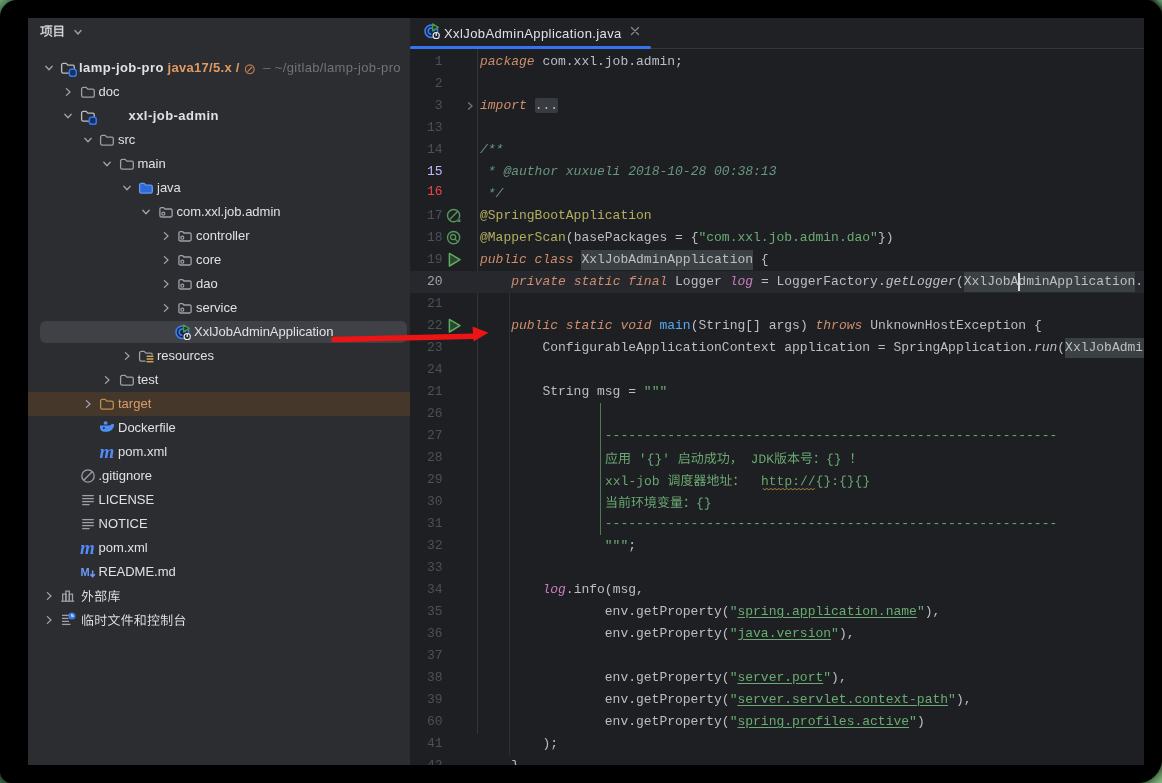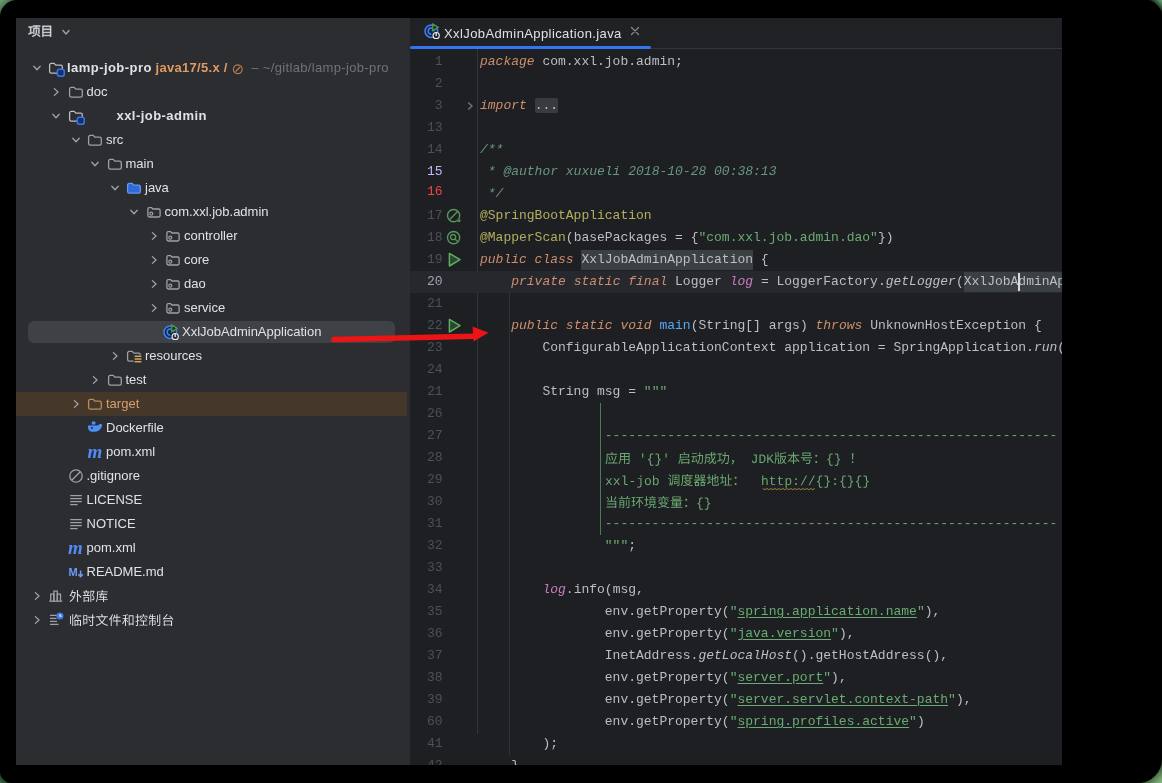--- a/index.html
+++ b/index.html
@@ -1,20 +1,20 @@
 <!DOCTYPE html>
 <html><head><meta charset="utf-8"><style>
 * { margin:0; padding:0; box-sizing:border-box; }
 html,body { width:1162px; height:783px; background:#000; overflow:hidden; }
 #root { position:absolute; left:0; top:0; width:1162px; height:783px; background:#000; font-family:"Liberation Sans",sans-serif; }
 .abs { position:absolute; }
 .corner { position:absolute; z-index:0; }
 #win { position:absolute; left:0; top:0; width:1162px; height:783px; background:#000; border-radius:17px 17px 24px 12px; z-index:1; }
-#tp { position:absolute; left:16px; top:18px; width:464px; height:747px; background:#2b2d30; z-index:2; overflow:hidden; }
-#ed { position:absolute; left:410px; top:18px; width:652px; height:747px; background:#1e1f22; z-index:2; overflow:hidden; }
+#tp { position:absolute; left:28px; top:18px; width:464px; height:747px; background:#2b2d30; z-index:2; overflow:hidden; }
+#ed { position:absolute; left:410px; top:18px; width:734px; height:747px; background:#1e1f22; z-index:2; overflow:hidden; }
 .trow { position:absolute; height:24px; line-height:24px; font-size:13px; color:#dfe1e5; white-space:pre; }
 .cl { position:absolute; left:70px; height:22px; line-height:22px; font-size:13px; font-family:"Liberation Mono",monospace; color:#bcbec4; white-space:pre; }
 .ln { position:absolute; left:0px; width:32.6px; height:22px; line-height:22px; font-size:13px; font-family:"Liberation Mono",monospace; color:#4b5059; text-align:right; }
 .k { color:#cf8e6d;font-style:italic; } .s { color:#6aab73; } .a { color:#b3ae60; } .c { color:#699680; font-style:italic; }
 .f { color:#c77dbb; font-style:italic; } .it { font-style:italic; }
 .u { text-decoration:underline; text-underline-offset:2px; }
 svg { display:block; }
 </style></head><body>
 <div id="root">
 <div class="corner" style="left:0;top:0;width:26px;height:26px;background:linear-gradient(135deg,#71a176 0%,#4e7a52 18%,#12200f 45%,#000 65%);"></div>
@@ -306,21 +306,20 @@
 <div class="cl" style="left:70.0px;top:253px">    <span class="k">private static final</span> Logger <span class="f">log</span> = LoggerFactory.<span class="it">getLogger</span>(XxlJobAdminApplication.c</div>
 <div class="cl" style="left:70.0px;top:297px">    <span class="k">public static void</span> <span style="color:#56a8f5;">main</span>(String[] args) <span class="k">throws</span> UnknownHostException {</div>
 <div class="cl" style="left:70.0px;top:319px">        ConfigurableApplicationContext application = SpringApplication.<span class="it">run</span>(XxlJobAdmi</div>
 <div class="cl" style="left:70.0px;top:363px">        String msg = <span class="s">"""</span></div>
 <div class="cl" style="left:194.79999999999995px;top:407px"><span class="s">----------------------------------------------------------</span></div>
 <div class="cl" style="left:194.79999999999995px;top:495px"><span class="s">----------------------------------------------------------</span></div>
 <div class="cl" style="left:194.79999999999995px;top:517px"><span class="s">"""</span>;</div>
 <div class="cl" style="left:70.0px;top:561px">        <span class="f">log</span>.info(msg,</div>
 <div class="cl" style="left:194.79999999999995px;top:583px">env.getProperty(<span class="s">"<span class="u">spring.application.name</span>"</span>),</div>
 <div class="cl" style="left:194.79999999999995px;top:605px">env.getProperty(<span class="s">"<span class="u">java.version</span>"</span>),</div>
-<div class="cl" style="left:194.79999999999995px;top:627px">InetAddress.<span class="it">getLocalHost</span>().getHostAddress(),</div>
 <div class="cl" style="left:194.79999999999995px;top:649px">env.getProperty(<span class="s">"<span class="u">server.port</span>"</span>),</div>
 <div class="cl" style="left:194.79999999999995px;top:671px">env.getProperty(<span class="s">"<span class="u">server.servlet.context-path</span>"</span>),</div>
 <div class="cl" style="left:194.79999999999995px;top:693px">env.getProperty(<span class="s">"<span class="u">spring.profiles.active</span>"</span>)</div>
 <div class="cl" style="left:70.0px;top:715px">        );</div>
 <div class="cl" style="left:70.0px;top:737px">    }</div>
 <svg class="abs" style="left:194.79999999999995px;top:430px" width="260" height="20" viewBox="0 0 260 20">
         <path transform="translate(0,15)" d="M3.432 -6.37C3.965 -4.966 4.5889999999999995 -3.1069999999999998 4.835999999999999 -1.898L5.7589999999999995 -2.275C5.473 -3.484 4.849 -5.2909999999999995 4.277 -6.721ZM6.253 -7.098C6.669 -5.681 7.1499999999999995 -3.835 7.332 -2.626L8.267999999999999 -2.912C8.073 -4.1209999999999996 7.592 -5.928 7.137 -7.345ZM6.084 -10.764C6.3309999999999995 -10.309 6.590999999999999 -9.711 6.773 -9.243H1.573V-5.694C1.573 -3.848 1.482 -1.261 0.46799999999999997 0.585C0.702 0.6759999999999999 1.144 0.962 1.3259999999999998 1.131C2.392 -0.8059999999999999 2.561 -3.718 2.561 -5.694V-8.32H12.245999999999999V-9.243H7.877999999999999C7.709 -9.711 7.345 -10.452 7.0329999999999995 -11.024ZM2.717 -0.507V0.429H12.415V-0.507H8.892C10.088 -2.522 11.049999999999999 -4.888 11.674 -7.045999999999999L10.647 -7.423C10.152999999999999 -5.1739999999999995 9.152 -2.522 7.891 -0.507Z M14.989 -10.01V-5.2909999999999995C14.989 -3.4579999999999997 14.859 -1.157 13.416 0.46799999999999997C13.637 0.585 14.027 0.9099999999999999 14.17 1.105C15.171 0.0 15.613 -1.4949999999999999 15.808 -2.951H19.070999999999998V0.9229999999999999H20.058999999999997V-2.951H23.569V-0.286C23.569 -0.052 23.478 0.026 23.218 0.039C22.971 0.052 22.087 0.065 21.177 0.026C21.307000000000002 0.286 21.463 0.715 21.515 0.962C22.737000000000002 0.975 23.491 0.962 23.933 0.8059999999999999C24.375 0.65 24.531 0.351 24.531 -0.286V-10.01ZM15.951 -9.074H19.070999999999998V-6.981H15.951ZM23.569 -9.074V-6.981H20.058999999999997V-9.074ZM15.951 -6.058H19.070999999999998V-3.8739999999999997H15.899000000000001C15.937999999999999 -4.367999999999999 15.951 -4.849 15.951 -5.2909999999999995ZM23.569 -6.058V-3.8739999999999997H20.058999999999997V-6.058Z M38.141796875 -5.36376953125H37.24677734375L36.9865234375 -9.419921875H38.4083984375Z M46.652734374999994 2.69775390625Q45.827539062499994 2.69775390625 45.307031249999994 2.161376953125Q44.786523437499994 1.625 44.786523437499994 0.7744140625V-1.45361328125Q44.786523437499994 -2.1328125 44.323144531249994 -2.513671875Q43.859765624999994 -2.89453125 43.040917968749994 -2.92626953125V-3.7958984375Q43.866113281249994 -3.82763671875 44.326318359374994 -4.21484375Q44.786523437499994 -4.60205078125 44.786523437499994 -5.26220703125V-7.49658203125Q44.786523437499994 -8.3662109375 45.300683593749994 -8.89306640625Q45.814843749999994 -9.419921875 46.652734374999994 -9.419921875H48.334863281249994V-8.53759765625H46.982812499999994Q46.405175781249994 -8.53759765625 46.151269531249994 -8.25830078125Q45.897363281249994 -7.97900390625 45.897363281249994 -7.2998046875V-5.103515625Q45.897363281249994 -4.4814453125 45.491113281249994 -4.008544921875Q45.084863281249994 -3.53564453125 44.431054687499994 -3.376953125V-3.3642578125Q45.078515624999994 -3.2119140625 45.487939453124994 -2.745361328125Q45.897363281249994 -2.27880859375 45.897363281249994 -1.625V0.57763671875Q45.897363281249994 1.25048828125 46.151269531249994 1.532958984375Q46.405175781249994 1.8154296875 46.982812499999994 1.8154296875H48.334863281249994V2.69775390625Z M50.46005859374999 2.69775390625V1.8154296875H51.81210937499999Q52.38974609374999 1.8154296875 52.64682617187499 1.532958984375Q52.90390624999999 1.25048828125 52.90390624999999 0.57763671875V-1.625Q52.90390624999999 -2.2724609375 53.31015624999999 -2.7421875Q53.71640624999999 -3.2119140625 54.36386718749999 -3.3642578125V-3.376953125Q53.71640624999999 -3.53564453125 53.31015624999999 -4.01171875Q52.90390624999999 -4.48779296875 52.90390624999999 -5.103515625V-7.2998046875Q52.90390624999999 -7.96630859375 52.64999999999999 -8.251953125Q52.39609374999999 -8.53759765625 51.81210937499999 -8.53759765625H50.46005859374999V-9.419921875H52.14218749999999Q52.98642578124999 -9.419921875 53.49741210937499 -8.89306640625Q54.00839843749999 -8.3662109375 54.00839843749999 -7.49658203125V-5.26220703125Q54.00839843749999 -4.595703125 54.47177734374999 -4.211669921875Q54.93515624999999 -3.82763671875 55.75400390624999 -3.7958984375V-2.92626953125Q54.92880859374999 -2.89453125 54.46860351562499 -2.510498046875Q54.00839843749999 -2.12646484375 54.00839843749999 -1.45361328125V0.7744140625Q54.00839843749999 1.63134765625 53.48789062499999 2.16455078125Q52.96738281249999 2.69775390625 52.14218749999999 2.69775390625Z M61.54179687499999 -5.36376953125H60.64677734374999L60.38652343749999 -9.419921875H61.80839843749999Z M76.38799999999998 -4.043V0.975H77.33699999999999V0.143H83.32999999999998V0.949H84.33099999999999V-4.043ZM77.33699999999999 -0.741V-3.133H83.32999999999998V-0.741ZM78.46799999999999 -10.673C78.74099999999999 -10.179 79.06599999999999 -9.529 79.23499999999999 -9.061H74.80199999999998V-5.928C74.80199999999998 -4.03 74.65899999999998 -1.4429999999999998 73.26799999999999 0.40299999999999997C73.48899999999998 0.52 73.90499999999999 0.871 74.06099999999998 1.066C75.43899999999998 -0.754 75.75099999999998 -3.432 75.78999999999998 -5.434H84.09699999999998V-9.061H79.83299999999998L80.27499999999998 -9.203999999999999C80.10599999999998 -9.671999999999999 79.74199999999998 -10.4 79.39099999999998 -10.933ZM75.78999999999998 -8.151H83.10899999999998V-6.343999999999999H75.78999999999998Z M86.95699999999998 -9.854V-8.982999999999999H91.98799999999999V-9.854ZM94.28899999999999 -10.699C94.28899999999999 -9.776 94.28899999999999 -8.84 94.24999999999999 -7.917H92.39099999999998V-6.981H94.21099999999998C94.05499999999998 -4.0169999999999995 93.53499999999998 -1.3 91.75399999999998 0.325C92.01399999999998 0.46799999999999997 92.35199999999998 0.7929999999999999 92.52099999999999 1.027C94.43199999999999 -0.7929999999999999 94.99099999999999 -3.7569999999999997 95.17299999999999 -6.981H97.10999999999999C96.96699999999998 -2.366 96.79799999999999 -0.637 96.44699999999999 -0.247C96.31699999999998 -0.091 96.17399999999998 -0.052 95.93999999999998 -0.052C95.66699999999999 -0.052 94.97799999999998 -0.052 94.24999999999999 -0.13C94.41899999999998 0.156 94.52299999999998 0.5589999999999999 94.54899999999998 0.832C95.23799999999999 0.884 95.95299999999997 0.884 96.35599999999998 0.845C96.77199999999998 0.8059999999999999 97.03199999999998 0.689 97.29199999999999 0.351C97.74699999999999 -0.221 97.90299999999998 -2.0669999999999997 98.08499999999998 -7.423C98.08499999999998 -7.566 98.08499999999998 -7.917 98.08499999999998 -7.917H95.21199999999999C95.23799999999999 -8.84 95.25099999999998 -9.776 95.25099999999998 -10.699ZM86.95699999999998 -0.572 86.96999999999998 -0.585V-0.5589999999999999C87.26899999999998 -0.741 87.73699999999998 -0.884 91.35099999999998 -1.7029999999999998L91.59799999999998 -0.832L92.45599999999999 -1.1179999999999999C92.20899999999999 -2.028 91.62399999999998 -3.5749999999999997 91.12999999999998 -4.745L90.32399999999998 -4.524C90.58399999999999 -3.913 90.84399999999998 -3.198 91.07799999999999 -2.522L87.98399999999998 -1.8719999999999999C88.49099999999999 -3.042 88.98499999999999 -4.498 89.30999999999999 -5.8629999999999995H92.22199999999998V-6.76H86.50199999999998V-5.8629999999999995H88.30899999999998C87.97099999999999 -4.342 87.42499999999998 -2.808 87.24299999999998 -2.379C87.02199999999998 -1.885 86.85299999999998 -1.534 86.64499999999998 -1.4689999999999999C86.76199999999999 -1.2349999999999999 86.90499999999999 -0.767 86.95699999999998 -0.572Z M105.87199999999999 -10.907C105.87199999999999 -10.166 105.89799999999998 -9.424999999999999 105.93699999999998 -8.709999999999999H100.46399999999998V-5.0569999999999995C100.46399999999998 -3.367 100.34699999999998 -1.1179999999999999 99.26799999999999 0.481C99.50199999999998 0.598 99.91799999999998 0.9359999999999999 100.08699999999999 1.131C101.28299999999999 -0.585 101.47799999999998 -3.211 101.47799999999998 -5.044V-5.135H103.85699999999999C103.80499999999998 -2.899 103.73999999999998 -2.0669999999999997 103.57099999999998 -1.8719999999999999C103.46699999999998 -1.755 103.34999999999998 -1.7289999999999999 103.15499999999999 -1.7289999999999999C102.93399999999998 -1.7289999999999999 102.37499999999999 -1.7289999999999999 101.77699999999999 -1.7939999999999998C101.93299999999998 -1.547 102.03699999999998 -1.157 102.04999999999998 -0.884C102.68699999999998 -0.845 103.28499999999998 -0.845 103.62299999999998 -0.871C103.97399999999999 -0.9099999999999999 104.19499999999998 -1.001 104.40299999999998 -1.248C104.67599999999999 -1.599 104.74099999999999 -2.7039999999999997 104.80599999999998 -5.629C104.80599999999998 -5.7589999999999995 104.81899999999999 -6.045 104.81899999999999 -6.045H101.47799999999998V-7.760999999999999H106.00199999999998C106.15799999999999 -5.654999999999999 106.46999999999998 -3.731 106.96399999999998 -2.2359999999999998C106.10599999999998 -1.248 105.10499999999999 -0.442 103.94799999999998 0.16899999999999998C104.15599999999998 0.364 104.50699999999998 0.767 104.66299999999998 0.975C105.66399999999999 0.377 106.56099999999998 -0.33799999999999997 107.35399999999998 -1.196C107.95199999999998 0.143 108.73199999999999 0.949 109.73299999999998 0.949C110.73399999999998 0.949 111.09799999999998 0.299 111.26699999999998 -1.924C111.00699999999998 -2.015 110.64299999999999 -2.2359999999999998 110.42199999999998 -2.457C110.34399999999998 -0.728 110.18799999999999 -0.052 109.81099999999998 -0.052C109.14799999999998 -0.052 108.56299999999999 -0.7929999999999999 108.08199999999998 -2.0669999999999997C109.04399999999998 -3.315 109.81099999999998 -4.797 110.36999999999998 -6.5L109.39499999999998 -6.747C108.97899999999998 -5.434 108.41999999999999 -4.2509999999999994 107.71799999999999 -3.211C107.37999999999998 -4.4719999999999995 107.13299999999998 -6.019 106.98999999999998 -7.760999999999999H111.16299999999998V-8.709999999999999H106.93799999999999C106.89899999999999 -9.424999999999999 106.88599999999998 -10.152999999999999 106.88599999999998 -10.907ZM107.52299999999998 -10.27C108.35499999999999 -9.841 109.35599999999998 -9.177999999999999 109.84999999999998 -8.709999999999999L110.46099999999998 -9.386C109.95399999999998 -9.828 108.92699999999998 -10.465 108.10799999999998 -10.868Z M112.29399999999998 -2.366 112.52799999999998 -1.365C113.91899999999998 -1.742 115.79099999999998 -2.275 117.55899999999998 -2.782L117.44199999999998 -3.7049999999999996L115.34899999999999 -3.146V-8.45H117.24699999999999V-9.386H112.46299999999998V-8.45H114.38699999999999V-2.8859999999999997C113.59399999999998 -2.678 112.86599999999999 -2.496 112.29399999999998 -2.366ZM119.56099999999998 -10.712C119.56099999999998 -9.763 119.54799999999999 -8.84 119.52199999999998 -7.943H117.33799999999998V-7.007H119.48299999999998C119.28799999999998 -3.835 118.57299999999998 -1.2089999999999999 115.79099999999998 0.286C116.03799999999998 0.46799999999999997 116.36299999999999 0.8059999999999999 116.49299999999998 1.053C119.46999999999998 -0.611 120.23699999999998 -3.549 120.44499999999998 -7.007H123.04499999999999C122.86299999999999 -2.379 122.64199999999998 -0.611 122.26499999999999 -0.208C122.12199999999999 -0.039 121.99199999999999 0.0 121.71899999999998 0.0C121.43299999999998 0.0 120.70499999999998 -0.013 119.89899999999999 -0.078C120.08099999999999 0.182 120.18499999999999 0.598 120.21099999999998 0.884C120.95199999999998 0.9229999999999999 121.70599999999999 0.9359999999999999 122.12199999999999 0.8969999999999999C122.56399999999998 0.858 122.84999999999998 0.754 123.13599999999998 0.38999999999999996C123.62999999999998 -0.208 123.81199999999998 -2.08 124.01999999999998 -7.462C124.01999999999998 -7.592 124.01999999999998 -7.943 124.01999999999998 -7.943H120.49699999999999C120.52299999999998 -8.84 120.53599999999999 -9.763 120.53599999999999 -10.712Z M126.84099999999998 1.391C128.206 0.9099999999999999 129.08999999999997 -0.156 129.08999999999997 -1.5599999999999998C129.08999999999997 -2.4699999999999998 128.7 -3.0549999999999997 127.98499999999999 -3.0549999999999997C127.45199999999998 -3.0549999999999997 126.99699999999999 -2.73 126.99699999999999 -2.1189999999999998C126.99699999999999 -1.508 127.43899999999998 -1.196 127.97199999999998 -1.196L128.19299999999998 -1.222C128.128 -0.325 127.55599999999998 0.286 126.55499999999998 0.702Z M151.8587890625 -2.666015625Q151.8587890625 -1.33935546875 151.19228515625 -0.606201171875Q150.52578125 0.126953125 149.3197265625 0.126953125Q148.23427734375 0.126953125 147.58681640625 -0.43798828125Q146.93935546875 -1.0029296875 146.7171875 -2.2216796875L147.90419921875 -2.41845703125Q148.01845703125 -1.66943359375 148.389794921875 -1.26318359375Q148.7611328125 -0.85693359375 149.32607421875 -0.85693359375Q150.652734375 -0.85693359375 150.652734375 -2.640625V-7.57275390625H148.67861328125V-8.56298828125H151.8587890625Z M160.54111328125 -4.3671875Q160.54111328125 -2.26611328125 159.566748046875 -1.133056640625Q158.5923828125 0.0 156.776953125 0.0H154.4283203125V-8.56298828125H156.40244140625Q158.4908203125 -8.56298828125 159.515966796875 -7.518798828125Q160.54111328125 -6.474609375 160.54111328125 -4.3671875ZM159.32236328125 -4.3671875Q159.32236328125 -6.04296875 158.62412109375 -6.807861328125Q157.92587890625 -7.57275390625 156.4087890625 -7.57275390625H155.64072265625V-0.990234375H156.66904296875Q158.01474609375 -0.990234375 158.6685546875 -1.83447265625Q159.32236328125 -2.6787109375 159.32236328125 -4.3671875Z M167.56669921875002 0.0 164.47539062500002 -4.0498046875 163.44072265625002 -2.97705078125V0.0H162.22832031250002V-8.56298828125H163.44072265625002V-4.291015625L167.07158203125002 -8.56298828125H168.49980468750002L165.30058593750002 -4.93212890625L168.98857421875002 0.0Z M170.36500000000004 -10.66V-5.486C170.36500000000004 -3.5229999999999997 170.24800000000002 -1.183 169.39000000000001 0.481C169.61100000000002 0.611 169.93600000000004 0.8969999999999999 170.09200000000004 1.079C170.85900000000004 -0.26 171.13200000000003 -1.9629999999999999 171.22300000000004 -3.679H173.01700000000002V1.027H173.91400000000002V-4.563H171.24900000000002L171.26200000000003 -5.499V-6.4479999999999995H174.70700000000002V-7.319H173.56300000000002V-10.946H172.66600000000003V-7.319H171.26200000000003V-10.66ZM180.07600000000002 -6.226999999999999C179.79000000000002 -4.745 179.29600000000002 -3.484 178.65900000000002 -2.444C178.02200000000002 -3.536 177.56700000000004 -4.8229999999999995 177.26800000000003 -6.226999999999999ZM175.27900000000002 -10.036V-5.551C175.27900000000002 -3.614 175.16200000000003 -1.17 174.16100000000003 0.5589999999999999C174.39500000000004 0.6759999999999999 174.77200000000002 0.9359999999999999 174.94100000000003 1.105C176.05900000000003 -0.754 176.21500000000003 -3.367 176.21500000000003 -5.551V-6.226999999999999H176.48800000000003C176.82600000000002 -4.484999999999999 177.34600000000003 -2.9379999999999997 178.10000000000002 -1.664C177.39800000000002 -0.7929999999999999 176.57900000000004 -0.143 175.68200000000002 0.27299999999999996C175.89000000000001 0.45499999999999996 176.13700000000003 0.832 176.26700000000002 1.066C177.15100000000004 0.611 177.95700000000002 -0.026 178.64600000000002 -0.845C179.25700000000003 -0.039 179.985 0.598 180.85600000000002 1.066C180.99900000000002 0.819 181.29800000000003 0.46799999999999997 181.51900000000003 0.286C180.60900000000004 -0.143 179.84200000000004 -0.7799999999999999 179.21800000000002 -1.599C180.14100000000002 -2.964 180.80400000000003 -4.745 181.11600000000004 -7.007L180.53100000000003 -7.162999999999999L180.37500000000003 -7.124H176.21500000000003V-9.256C177.99600000000004 -9.399 179.93300000000002 -9.645999999999999 181.32400000000004 -9.984L180.71300000000002 -10.815999999999999C179.40000000000003 -10.478 177.19000000000003 -10.192 175.27900000000002 -10.036Z M187.98000000000002 -10.907V-8.177H182.84500000000003V-7.189H186.77100000000002C185.82200000000003 -4.979 184.21000000000004 -2.8729999999999998 182.48100000000002 -1.8199999999999998C182.71500000000003 -1.625 183.04000000000002 -1.274 183.19600000000003 -1.027C185.08100000000002 -2.314 186.75800000000004 -4.641 187.77200000000002 -7.189H187.98000000000002V-2.379H184.93800000000002V-1.391H187.98000000000002V1.04H189.00700000000003V-1.391H192.03600000000003V-2.379H189.00700000000003V-7.189H189.18900000000002C190.17700000000002 -4.641 191.85400000000004 -2.3009999999999997 193.77800000000002 -1.053C193.96000000000004 -1.3259999999999998 194.29800000000003 -1.7029999999999998 194.54500000000002 -1.898C192.73800000000003 -2.9379999999999997 191.10000000000002 -4.992 190.16400000000002 -7.189H194.18100000000004V-8.177H189.00700000000003V-10.907Z M198.38000000000002 -9.516H204.56800000000004V-7.747999999999999H198.38000000000002ZM197.40500000000003 -10.386999999999999V-6.89H205.59500000000003V-10.386999999999999ZM195.81900000000002 -5.72V-4.8229999999999995H198.497C198.23700000000002 -4.0169999999999995 197.91200000000003 -3.1199999999999997 197.63900000000004 -2.483H204.45100000000002C204.20400000000004 -0.975 203.94400000000002 -0.247 203.61900000000003 0.013C203.46300000000002 0.11699999999999999 203.30700000000002 0.13 202.99500000000003 0.13C202.63100000000003 0.13 201.68200000000002 0.11699999999999999 200.77200000000002 0.026C200.95400000000004 0.299 201.08400000000003 0.6759999999999999 201.11 0.962C202.00700000000003 1.014 202.86500000000004 1.027 203.30700000000002 1.001C203.81400000000002 0.988 204.12600000000003 0.9099999999999999 204.43800000000002 0.65C204.91900000000004 0.23399999999999999 205.24400000000003 -0.741 205.55600000000004 -2.925C205.58200000000002 -3.068 205.60800000000003 -3.367 205.60800000000003 -3.367H199.09500000000003L199.57600000000002 -4.8229999999999995H207.12900000000002V-5.72Z M211.25000000000003 -6.318C211.77000000000004 -6.318 212.23800000000003 -6.694999999999999 212.23800000000003 -7.279999999999999C212.23800000000003 -7.877999999999999 211.77000000000004 -8.267999999999999 211.25000000000003 -8.267999999999999C210.73000000000002 -8.267999999999999 210.26200000000003 -7.877999999999999 210.26200000000003 -7.279999999999999C210.26200000000003 -6.694999999999999 210.73000000000002 -6.318 211.25000000000003 -6.318ZM211.25000000000003 0.052C211.77000000000004 0.052 212.23800000000003 -0.33799999999999997 212.23800000000003 -0.9229999999999999C212.23800000000003 -1.521 211.77000000000004 -1.898 211.25000000000003 -1.898C210.73000000000002 -1.898 210.26200000000003 -1.521 210.26200000000003 -0.9229999999999999C210.26200000000003 -0.33799999999999997 210.73000000000002 0.052 211.25000000000003 0.052Z M226.05273437500003 2.69775390625Q225.22753906250003 2.69775390625 224.70703125000003 2.161376953125Q224.18652343750003 1.625 224.18652343750003 0.7744140625V-1.45361328125Q224.18652343750003 -2.1328125 223.72314453125003 -2.513671875Q223.25976562500003 -2.89453125 222.44091796875003 -2.92626953125V-3.7958984375Q223.26611328125003 -3.82763671875 223.72631835937503 -4.21484375Q224.18652343750003 -4.60205078125 224.18652343750003 -5.26220703125V-7.49658203125Q224.18652343750003 -8.3662109375 224.70068359375003 -8.89306640625Q225.21484375000003 -9.419921875 226.05273437500003 -9.419921875H227.73486328125003V-8.53759765625H226.38281250000003Q225.80517578125003 -8.53759765625 225.55126953125003 -8.25830078125Q225.29736328125003 -7.97900390625 225.29736328125003 -7.2998046875V-5.103515625Q225.29736328125003 -4.4814453125 224.89111328125003 -4.008544921875Q224.48486328125003 -3.53564453125 223.83105468750003 -3.376953125V-3.3642578125Q224.47851562500003 -3.2119140625 224.88793945312503 -2.745361328125Q225.29736328125003 -2.27880859375 225.29736328125003 -1.625V0.57763671875Q225.29736328125003 1.25048828125 225.55126953125003 1.532958984375Q225.80517578125003 1.8154296875 226.38281250000003 1.8154296875H227.73486328125003V2.69775390625Z M229.86005859375004 2.69775390625V1.8154296875H231.21210937500004Q231.78974609375004 1.8154296875 232.04682617187504 1.532958984375Q232.30390625000004 1.25048828125 232.30390625000004 0.57763671875V-1.625Q232.30390625000004 -2.2724609375 232.71015625000004 -2.7421875Q233.11640625000004 -3.2119140625 233.76386718750004 -3.3642578125V-3.376953125Q233.11640625000004 -3.53564453125 232.71015625000004 -4.01171875Q232.30390625000004 -4.48779296875 232.30390625000004 -5.103515625V-7.2998046875Q232.30390625000004 -7.96630859375 232.05000000000004 -8.251953125Q231.79609375000004 -8.53759765625 231.21210937500004 -8.53759765625H229.86005859375004V-9.419921875H231.54218750000004Q232.38642578125004 -9.419921875 232.89741210937504 -8.89306640625Q233.40839843750004 -8.3662109375 233.40839843750004 -7.49658203125V-5.26220703125Q233.40839843750004 -4.595703125 233.87177734375004 -4.211669921875Q234.33515625000004 -3.82763671875 235.15400390625004 -3.7958984375V-2.92626953125Q234.32880859375004 -2.89453125 233.86860351562504 -2.510498046875Q233.40839843750004 -2.12646484375 233.40839843750004 -1.45361328125V0.7744140625Q233.40839843750004 1.63134765625 232.88789062500004 2.16455078125Q232.36738281250004 2.69775390625 231.54218750000004 2.69775390625Z M247.22100000000006 -3.146H248.07900000000006L248.33900000000006 -8.19L248.36500000000007 -9.724H246.93500000000006L246.96100000000007 -8.19ZM247.65000000000006 0.065C248.10500000000008 0.065 248.48200000000006 -0.27299999999999996 248.48200000000006 -0.7929999999999999C248.48200000000006 -1.313 248.10500000000008 -1.664 247.65000000000006 -1.664C247.19500000000005 -1.664 246.81800000000007 -1.313 246.81800000000007 -0.7929999999999999C246.81800000000007 -0.27299999999999996 247.18200000000007 0.065 247.65000000000006 0.065Z" fill="#6aab73"></path>
       </svg>
 <svg class="abs" style="left:194.79999999999995px;top:452px" width="268" height="20" viewBox="0 0 268 20">
         <path transform="translate(0,15)" d="M5.916015625 0.0 3.87841796875 -2.818359375 1.828125 0.0H0.5966796875L3.23095703125 -3.529296875L0.7109375 -6.8681640625H1.97412109375L3.87841796875 -4.19580078125L5.77001953125 -6.8681640625H7.0458984375L4.52587890625 -3.5419921875L7.19189453125 0.0Z M13.716015625 0.0 11.67841796875 -2.818359375 9.628125 0.0H8.3966796875L11.03095703125 -3.529296875L8.5109375 -6.8681640625H9.77412109375L11.67841796875 -4.19580078125L13.57001953125 -6.8681640625H14.8458984375L12.32587890625 -3.5419921875L14.99189453125 0.0Z M20.90029296875 -0.93310546875 22.683984375 -0.9013671875V0.0L20.3353515625 -0.025390625Q19.61806640625 -0.15234375 19.28798828125 -0.5966796875Q19.14833984375 -0.787109375 19.129296875 -1.6376953125V-8.5185546875H17.29482421875V-9.419921875H20.271875V-1.50439453125Q20.27822265625 -1.21875 20.43056640625 -1.0791015625Q20.5638671875 -0.95849609375 20.90029296875 -0.93310546875ZM20.92568359375 -0.9013671875ZM20.271875 -1.50439453125ZM20.3734375 0.0ZM19.129296875 -0.9013671875V-1.6376953125Z M25.5201171875 -2.9453125V-3.9609375H29.0748046875V-2.9453125Z M36.506640625 0.177734375Q36.506640625 1.36474609375 35.795703125 2.03125Q35.084765625 2.69775390625 33.77080078125 2.69775390625Q33.2693359375 2.69775390625 32.748828125 2.615234375Q32.2283203125 2.53271484375 31.94267578125 2.4248046875V1.5361328125Q32.89482421875 1.751953125 33.6755859375 1.751953125Q34.4880859375 1.751953125 34.92607421875 1.3330078125Q35.3640625 0.9140625 35.3640625 0.15869140625V-5.966796875H32.78056640625V-6.8681640625H36.506640625ZM35.237109375 -8.201171875V-9.419921875H36.506640625V-8.201171875Z M45.96337890625 -3.4404296875Q45.96337890625 -1.70751953125 45.166748046875 -0.790283203125Q44.3701171875 0.126953125 42.86572265625 0.126953125Q41.39306640625 0.126953125 40.609130859375 -0.7998046875Q39.8251953125 -1.7265625 39.8251953125 -3.4404296875Q39.8251953125 -5.21142578125 40.628173828125 -6.103271484375Q41.43115234375 -6.9951171875 42.90380859375 -6.9951171875Q44.45263671875 -6.9951171875 45.2080078125 -6.11279296875Q45.96337890625 -5.23046875 45.96337890625 -3.4404296875ZM44.763671875 -3.4404296875Q44.763671875 -4.80517578125 44.328857421875 -5.47802734375Q43.89404296875 -6.15087890625 42.9228515625 -6.15087890625Q41.93896484375 -6.15087890625 41.48193359375 -5.46533203125Q41.02490234375 -4.77978515625 41.02490234375 -3.4404296875Q41.02490234375 -2.107421875 41.48193359375 -1.412353515625Q41.93896484375 -0.71728515625 42.85302734375 -0.71728515625Q43.8623046875 -0.71728515625 44.31298828125 -1.396484375Q44.763671875 -2.07568359375 44.763671875 -3.4404296875Z M53.7189453125 -3.4658203125Q53.7189453125 -1.6630859375 53.074658203125 -0.76806640625Q52.43037109375 0.126953125 51.2306640625 0.126953125Q49.6818359375 0.126953125 49.110546875 -1.041015625H49.0978515625Q49.0978515625 -0.736328125 49.075634765625 -0.40625Q49.05341796875 -0.076171875 49.04072265625 0.0H47.93623046875Q47.97431640625 -0.3427734375 47.97431640625 -1.41552734375V-9.419921875H49.11689453125V-6.73486328125Q49.11689453125 -6.322265625 49.09150390625 -5.73828125H49.11689453125Q49.69453125 -7.0078125 51.23701171875 -7.0078125Q53.7189453125 -7.0078125 53.7189453125 -3.4658203125ZM52.53828125 -3.427734375Q52.53828125 -4.849609375 52.147900390625 -5.487548828125Q51.75751953125 -6.12548828125 50.9259765625 -6.12548828125Q49.98017578125 -6.12548828125 49.54853515625 -5.430419921875Q49.11689453125 -4.7353515625 49.11689453125 -3.326171875Q49.11689453125 -1.99951171875 49.53583984375 -1.3583984375Q49.95478515625 -0.71728515625 50.91328125 -0.71728515625Q51.77021484375 -0.71728515625 52.154248046875 -1.380615234375Q52.53828125 -2.0439453125 52.53828125 -3.427734375Z M63.76499999999999 -10.036C64.46699999999998 -9.437999999999999 65.338 -8.567 65.728 -7.994999999999999L66.41699999999999 -8.684C66.00099999999999 -9.23 65.11699999999999 -10.062 64.40199999999999 -10.634ZM62.95899999999999 -6.838V-5.902H64.79199999999999V-1.391C64.79199999999999 -0.702 64.324 -0.19499999999999998 64.064 0.013C64.246 0.156 64.55799999999999 0.481 64.675 0.6759999999999999C64.844 0.45499999999999996 65.15599999999999 0.19499999999999998 66.88499999999999 -1.183C66.70299999999999 -0.572 66.443 0.0 66.079 0.507C66.27399999999999 0.611 66.651 0.884 66.794 1.027C68.068 -0.741 68.24999999999999 -3.484 68.24999999999999 -5.486V-9.464H73.52799999999999V-0.143C73.52799999999999 0.052 73.463 0.11699999999999999 73.26799999999999 0.11699999999999999C73.08599999999998 0.13 72.475 0.13 71.79899999999999 0.104C71.92899999999999 0.351 72.07199999999999 0.754 72.11099999999999 1.001C73.03399999999999 1.001 73.59299999999999 0.988 73.94399999999999 0.845C74.29499999999999 0.6759999999999999 74.41199999999999 0.38999999999999996 74.41199999999999 -0.13V-10.334999999999999H67.37899999999999V-5.486C67.37899999999999 -4.2509999999999994 67.33999999999999 -2.808 66.97599999999998 -1.4689999999999999C66.87199999999999 -1.664 66.755 -1.9369999999999998 66.69 -2.132L65.74099999999999 -1.404V-6.838ZM70.46 -9.074V-7.981999999999999H69.056V-7.228H70.46V-5.902H68.77V-5.161H73.03399999999999V-5.902H71.25299999999999V-7.228H72.70899999999999V-7.981999999999999H71.25299999999999V-9.074ZM69.056 -4.095V-0.45499999999999996H69.80999999999999V-1.053H72.553V-4.095ZM69.80999999999999 -3.367H71.79899999999999V-1.7939999999999998H69.80999999999999Z M80.41799999999999 -8.372V-7.241H78.32499999999999V-6.435H80.41799999999999V-4.277H85.475V-6.435H87.58099999999999V-7.241H85.475V-8.372H84.51299999999999V-7.241H81.35399999999998V-8.372ZM84.51299999999999 -6.435V-5.0569999999999995H81.35399999999998V-6.435ZM85.24099999999999 -2.639C84.669 -1.9629999999999999 83.86299999999999 -1.43 82.92699999999999 -1.014C82.00399999999999 -1.4429999999999998 81.24999999999999 -1.9889999999999999 80.704 -2.639ZM78.50699999999999 -3.445V-2.639H80.19699999999999L79.755 -2.457C80.288 -1.7289999999999999 81.00299999999999 -1.1179999999999999 81.86099999999999 -0.611C80.639 -0.221 79.27399999999999 0.013 77.89599999999999 0.13C78.03899999999999 0.351 78.22099999999999 0.728 78.28599999999999 0.962C79.91099999999999 0.7799999999999999 81.49699999999999 0.45499999999999996 82.88799999999999 -0.091C84.175 0.481 85.696 0.845 87.33399999999999 1.04C87.451 0.7929999999999999 87.698 0.40299999999999997 87.90599999999999 0.19499999999999998C86.47599999999998 0.065 85.13699999999999 -0.19499999999999998 83.97999999999999 -0.598C85.124 -1.2089999999999999 86.073 -2.041 86.67099999999999 -3.159L86.05999999999999 -3.484L85.89099999999999 -3.445ZM81.54899999999999 -10.751C81.731 -10.413 81.92599999999999 -9.997 82.06899999999999 -9.633H77.038V-6.084C77.038 -4.147 76.94699999999999 -1.365 75.88099999999999 0.598C76.12799999999999 0.6759999999999999 76.55699999999999 0.884 76.752 1.04C77.844 -1.014 78.01299999999999 -4.0169999999999995 78.01299999999999 -6.0969999999999995V-8.709999999999999H87.72399999999999V-9.633H83.17399999999999C83.01799999999999 -10.049 82.758 -10.568999999999999 82.52399999999999 -10.985Z M90.948 -9.49H93.15799999999999V-7.657H90.948ZM96.48599999999999 -9.49H98.826V-7.657H96.48599999999999ZM96.38199999999999 -6.292C96.928 -6.084 97.57799999999999 -5.7589999999999995 98.02 -5.46H94.276C94.57499999999999 -5.8759999999999994 94.835 -6.305 95.04299999999999 -6.734L94.08099999999999 -6.9159999999999995V-10.334999999999999H90.064V-6.811999999999999H94.00299999999999C93.79499999999999 -6.356999999999999 93.496 -5.902 93.13199999999999 -5.46H89.076V-4.5889999999999995H92.27399999999999C91.38999999999999 -3.8089999999999997 90.23299999999999 -3.1069999999999998 88.78999999999999 -2.574C88.98499999999999 -2.392 89.23199999999999 -2.054 89.33599999999998 -1.833L90.064 -2.145V1.04H90.97399999999999V0.6629999999999999H93.145V0.962H94.08099999999999V-2.977H91.59799999999998C92.365 -3.4709999999999996 93.01499999999999 -4.0169999999999995 93.54799999999999 -4.5889999999999995H95.966C96.51199999999999 -3.9909999999999997 97.22699999999999 -3.432 98.00699999999999 -2.977H95.615V1.04H96.51199999999999V0.6629999999999999H98.826V0.962H99.77499999999999V-2.132L100.41199999999999 -1.924C100.54199999999999 -2.158 100.815 -2.522 101.03599999999999 -2.7039999999999997C99.61899999999999 -3.042 98.163 -3.7439999999999998 97.175 -4.5889999999999995H100.737V-5.46H98.46199999999999L98.81299999999999 -5.837C98.38399999999999 -6.175 97.55199999999999 -6.577999999999999 96.889 -6.811999999999999ZM95.589 -10.334999999999999V-6.811999999999999H99.77499999999999V-10.334999999999999ZM90.97399999999999 -0.19499999999999998V-2.1189999999999998H93.145V-0.19499999999999998ZM96.51199999999999 -0.19499999999999998V-2.1189999999999998H98.826V-0.19499999999999998Z M106.97699999999999 -9.711V-6.149L105.573 -5.564L105.937 -4.693L106.97699999999999 -5.135V-1.027C106.97699999999999 0.38999999999999996 107.40599999999999 0.741 108.901 0.741C109.23899999999999 0.741 111.74799999999999 0.741 112.112 0.741C113.464 0.741 113.78899999999999 0.16899999999999998 113.93199999999999 -1.625C113.672 -1.664 113.282 -1.8199999999999998 113.06099999999999 -1.9889999999999999C112.97 -0.494 112.83999999999999 -0.143 112.073 -0.143C111.553 -0.143 109.36899999999999 -0.143 108.94 -0.143C108.06899999999999 -0.143 107.913 -0.286 107.913 -1.001V-5.537999999999999L109.65499999999999 -6.279V-1.859H110.57799999999999V-6.669L112.398 -7.449C112.398 -5.356 112.37199999999999 -3.913 112.30699999999999 -3.601C112.24199999999999 -3.302 112.12499999999999 -3.25 111.91699999999999 -3.25C111.78699999999999 -3.25 111.35799999999999 -3.25 111.04599999999999 -3.276C111.163 -3.0549999999999997 111.24099999999999 -2.678 111.27999999999999 -2.4179999999999997C111.64399999999999 -2.4179999999999997 112.16399999999999 -2.4179999999999997 112.502 -2.522C112.892 -2.613 113.139 -2.847 113.21699999999998 -3.38C113.30799999999999 -3.887 113.33399999999999 -5.837 113.33399999999999 -8.280999999999999L113.386 -8.463L112.69699999999999 -8.722999999999999L112.51499999999999 -8.58L112.32 -8.398L110.57799999999999 -7.67V-10.92H109.65499999999999V-7.279999999999999L107.913 -6.552V-9.711ZM101.829 -2.002 102.219 -1.027C103.36299999999999 -1.534 104.84499999999998 -2.197 106.23599999999999 -2.847L106.01499999999999 -3.718L104.53299999999999 -3.094V-6.864H106.067V-7.787H104.53299999999999V-10.764H103.60999999999999V-7.787H101.946V-6.864H103.60999999999999V-2.7039999999999997C102.934 -2.431 102.323 -2.1839999999999997 101.829 -2.002Z M120.04199999999999 -8.073V-0.364H118.45599999999999V0.572H126.90599999999999V-0.364H123.90299999999999V-5.473H126.71099999999998V-6.422H123.90299999999999V-10.828999999999999H122.91499999999999V-0.364H121.00399999999999V-8.073ZM114.84199999999998 -2.1189999999999998 115.20599999999999 -1.157C116.428 -1.651 118.02699999999999 -2.327 119.50899999999999 -2.977L119.33999999999999 -3.835L117.67599999999999 -3.185V-6.864H119.37899999999999V-7.787H117.67599999999999V-10.751H116.76599999999999V-7.787H114.98499999999999V-6.864H116.76599999999999V-2.834C116.038 -2.548 115.37499999999999 -2.3009999999999997 114.84199999999998 -2.1189999999999998Z M130.64999999999998 -6.318C131.17 -6.318 131.63799999999998 -6.694999999999999 131.63799999999998 -7.279999999999999C131.63799999999998 -7.877999999999999 131.17 -8.267999999999999 130.64999999999998 -8.267999999999999C130.13 -8.267999999999999 129.66199999999998 -7.877999999999999 129.66199999999998 -7.279999999999999C129.66199999999998 -6.694999999999999 130.13 -6.318 130.64999999999998 -6.318ZM130.64999999999998 0.052C131.17 0.052 131.63799999999998 -0.33799999999999997 131.63799999999998 -0.9229999999999999C131.63799999999998 -1.521 131.17 -1.898 130.64999999999998 -1.898C130.13 -1.898 129.66199999999998 -1.521 129.66199999999998 -0.9229999999999999C129.66199999999998 -0.33799999999999997 130.13 0.052 130.64999999999998 0.052Z M157.17431640625 -9.419921875H158.3232421875V-6.9443359375Q158.3232421875 -6.56982421875 158.26611328125 -5.69384765625H158.28515625Q158.95166015625 -6.9951171875 160.43701171875 -6.9951171875Q162.65869140625 -6.9951171875 162.65869140625 -4.57666015625V0.0H161.509765625V-4.41162109375Q161.509765625 -5.27490234375 161.176513671875 -5.69384765625Q160.84326171875 -6.11279296875 160.11328125 -6.11279296875Q159.326171875 -6.11279296875 158.821533203125 -5.538330078125Q158.31689453125 -4.9638671875 158.31689453125 -3.97998046875V0.0H157.17431640625Z M165.0060546875 -5.966796875V-6.8681640625H166.08515625L166.4533203125 -8.658203125H167.2150390625V-6.8681640625H169.9572265625V-5.966796875H167.2150390625V-1.828125Q167.2150390625 -1.32666015625 167.484814453125 -1.08544921875Q167.75458984375 -0.84423828125 168.3703125 -0.84423828125Q169.2208984375 -0.84423828125 170.25556640625 -1.06005859375V-0.1904296875Q169.1828125 0.1015625 168.1291015625 0.1015625Q167.10078125 0.1015625 166.58662109375 -0.333251953125Q166.0724609375 -0.76806640625 166.0724609375 -1.70751953125V-5.966796875Z M172.80605468750002 -5.966796875V-6.8681640625H173.88515625000002L174.25332031250002 -8.658203125H175.01503906250002V-6.8681640625H177.75722656250002V-5.966796875H175.01503906250002V-1.828125Q175.01503906250002 -1.32666015625 175.28481445312502 -1.08544921875Q175.55458984375002 -0.84423828125 176.17031250000002 -0.84423828125Q177.02089843750002 -0.84423828125 178.05556640625002 -1.06005859375V-0.1904296875Q176.98281250000002 0.1015625 175.92910156250002 0.1015625Q174.90078125000002 0.1015625 174.38662109375002 -0.333251953125Q173.87246093750002 -0.76806640625 173.87246093750002 -1.70751953125V-5.966796875Z M186.31894531250003 -3.4658203125Q186.31894531250003 0.126953125 183.83066406250003 0.126953125Q182.26914062500003 0.126953125 181.72958984375003 -1.041015625H181.69785156250003Q181.72324218750003 -0.990234375 181.72324218750003 0.0126953125V2.69775390625H180.57431640625003V-5.4462890625Q180.57431640625003 -6.525390625 180.53623046875003 -6.8681640625H181.64707031250003Q181.65341796875003 -6.8427734375 181.66611328125003 -6.680908203125Q181.67880859375003 -6.51904296875 181.69467773437503 -6.204833984375Q181.71054687500003 -5.890625 181.71054687500003 -5.73828125H181.73593750000003Q182.05332031250003 -6.40478515625 182.54526367187503 -6.706298828125Q183.03720703125003 -7.0078125 183.83066406250003 -7.0078125Q185.08750000000003 -7.0078125 185.70322265625003 -6.141357421875Q186.31894531250003 -5.27490234375 186.31894531250003 -3.4658203125ZM185.13828125000003 -3.4658203125Q185.13828125000003 -4.900390625 184.75107421875003 -5.512939453125Q184.36386718750003 -6.12548828125 183.53232421875003 -6.12548828125Q182.57382812500003 -6.12548828125 182.14853515625003 -5.430419921875Q181.72324218750003 -4.7353515625 181.72324218750003 -3.326171875Q181.72324218750003 -1.97412109375 182.14853515625003 -1.345703125Q182.57382812500003 -0.71728515625 183.51962890625003 -0.71728515625Q184.36386718750003 -0.71728515625 184.75107421875003 -1.3583984375Q185.13828125000003 -1.99951171875 185.13828125000003 -3.4658203125Z M190.34843750000005 0.0V-1.89794921875H191.84013671875005V0.0ZM190.34843750000005 -4.97021484375V-6.8681640625H191.84013671875005V-4.97021484375Z M195.72363281250006 0.126953125 200.93505859375006 -9.419921875H202.06494140625006L196.87890625000006 0.126953125Z M203.52363281250007 0.126953125 208.73505859375007 -9.419921875H209.86494140625007L204.67890625000007 0.126953125Z M215.65273437500008 2.69775390625Q214.82753906250008 2.69775390625 214.30703125000008 2.161376953125Q213.78652343750008 1.625 213.78652343750008 0.7744140625V-1.45361328125Q213.78652343750008 -2.1328125 213.32314453125008 -2.513671875Q212.85976562500008 -2.89453125 212.04091796875008 -2.92626953125V-3.7958984375Q212.86611328125008 -3.82763671875 213.32631835937508 -4.21484375Q213.78652343750008 -4.60205078125 213.78652343750008 -5.26220703125V-7.49658203125Q213.78652343750008 -8.3662109375 214.30068359375008 -8.89306640625Q214.81484375000008 -9.419921875 215.65273437500008 -9.419921875H217.33486328125008V-8.53759765625H215.98281250000008Q215.40517578125008 -8.53759765625 215.15126953125008 -8.25830078125Q214.89736328125008 -7.97900390625 214.89736328125008 -7.2998046875V-5.103515625Q214.89736328125008 -4.4814453125 214.49111328125008 -4.008544921875Q214.08486328125008 -3.53564453125 213.43105468750008 -3.376953125V-3.3642578125Q214.07851562500008 -3.2119140625 214.48793945312508 -2.745361328125Q214.89736328125008 -2.27880859375 214.89736328125008 -1.625V0.57763671875Q214.89736328125008 1.25048828125 215.15126953125008 1.532958984375Q215.40517578125008 1.8154296875 215.98281250000008 1.8154296875H217.33486328125008V2.69775390625Z M219.4600585937501 2.69775390625V1.8154296875H220.8121093750001Q221.3897460937501 1.8154296875 221.6468261718751 1.532958984375Q221.9039062500001 1.25048828125 221.9039062500001 0.57763671875V-1.625Q221.9039062500001 -2.2724609375 222.3101562500001 -2.7421875Q222.7164062500001 -3.2119140625 223.3638671875001 -3.3642578125V-3.376953125Q222.7164062500001 -3.53564453125 222.3101562500001 -4.01171875Q221.9039062500001 -4.48779296875 221.9039062500001 -5.103515625V-7.2998046875Q221.9039062500001 -7.96630859375 221.6500000000001 -8.251953125Q221.3960937500001 -8.53759765625 220.8121093750001 -8.53759765625H219.4600585937501V-9.419921875H221.1421875000001Q221.9864257812501 -9.419921875 222.4974121093751 -8.89306640625Q223.0083984375001 -8.3662109375 223.0083984375001 -7.49658203125V-5.26220703125Q223.0083984375001 -4.595703125 223.4717773437501 -4.211669921875Q223.9351562500001 -3.82763671875 224.7540039062501 -3.7958984375V-2.92626953125Q223.9288085937501 -2.89453125 223.4686035156251 -2.510498046875Q223.0083984375001 -2.12646484375 223.0083984375001 -1.45361328125V0.7744140625Q223.0083984375001 1.63134765625 222.4878906250001 2.16455078125Q221.9673828125001 2.69775390625 221.1421875000001 2.69775390625Z M229.3484375000001 0.0V-1.89794921875H230.8401367187501V0.0ZM229.3484375000001 -4.97021484375V-6.8681640625H230.8401367187501V-4.97021484375Z M239.0527343750001 2.69775390625Q238.2275390625001 2.69775390625 237.7070312500001 2.161376953125Q237.1865234375001 1.625 237.1865234375001 0.7744140625V-1.45361328125Q237.1865234375001 -2.1328125 236.7231445312501 -2.513671875Q236.2597656250001 -2.89453125 235.4409179687501 -2.92626953125V-3.7958984375Q236.2661132812501 -3.82763671875 236.7263183593751 -4.21484375Q237.1865234375001 -4.60205078125 237.1865234375001 -5.26220703125V-7.49658203125Q237.1865234375001 -8.3662109375 237.7006835937501 -8.89306640625Q238.2148437500001 -9.419921875 239.0527343750001 -9.419921875H240.7348632812501V-8.53759765625H239.3828125000001Q238.8051757812501 -8.53759765625 238.5512695312501 -8.25830078125Q238.2973632812501 -7.97900390625 238.2973632812501 -7.2998046875V-5.103515625Q238.2973632812501 -4.4814453125 237.8911132812501 -4.008544921875Q237.4848632812501 -3.53564453125 236.8310546875001 -3.376953125V-3.3642578125Q237.4785156250001 -3.2119140625 237.8879394531251 -2.745361328125Q238.2973632812501 -2.27880859375 238.2973632812501 -1.625V0.57763671875Q238.2973632812501 1.25048828125 238.5512695312501 1.532958984375Q238.8051757812501 1.8154296875 239.3828125000001 1.8154296875H240.7348632812501V2.69775390625Z M242.86005859375013 2.69775390625V1.8154296875H244.21210937500013Q244.78974609375013 1.8154296875 245.04682617187513 1.532958984375Q245.30390625000013 1.25048828125 245.30390625000013 0.57763671875V-1.625Q245.30390625000013 -2.2724609375 245.71015625000013 -2.7421875Q246.11640625000013 -3.2119140625 246.76386718750013 -3.3642578125V-3.376953125Q246.11640625000013 -3.53564453125 245.71015625000013 -4.01171875Q245.30390625000013 -4.48779296875 245.30390625000013 -5.103515625V-7.2998046875Q245.30390625000013 -7.96630859375 245.05000000000013 -8.251953125Q244.79609375000013 -8.53759765625 244.21210937500013 -8.53759765625H242.86005859375013V-9.419921875H244.54218750000013Q245.38642578125013 -9.419921875 245.89741210937513 -8.89306640625Q246.40839843750013 -8.3662109375 246.40839843750013 -7.49658203125V-5.26220703125Q246.40839843750013 -4.595703125 246.87177734375013 -4.211669921875Q247.33515625000013 -3.82763671875 248.15400390625013 -3.7958984375V-2.92626953125Q247.32880859375013 -2.89453125 246.86860351562513 -2.510498046875Q246.40839843750013 -2.12646484375 246.40839843750013 -1.45361328125V0.7744140625Q246.40839843750013 1.63134765625 245.88789062500013 2.16455078125Q245.36738281250013 2.69775390625 244.54218750000013 2.69775390625Z M254.65273437500014 2.69775390625Q253.82753906250014 2.69775390625 253.30703125000014 2.161376953125Q252.78652343750014 1.625 252.78652343750014 0.7744140625V-1.45361328125Q252.78652343750014 -2.1328125 252.32314453125014 -2.513671875Q251.85976562500014 -2.89453125 251.04091796875014 -2.92626953125V-3.7958984375Q251.86611328125014 -3.82763671875 252.32631835937514 -4.21484375Q252.78652343750014 -4.60205078125 252.78652343750014 -5.26220703125V-7.49658203125Q252.78652343750014 -8.3662109375 253.30068359375014 -8.89306640625Q253.81484375000014 -9.419921875 254.65273437500014 -9.419921875H256.33486328125014V-8.53759765625H254.98281250000014Q254.40517578125014 -8.53759765625 254.15126953125014 -8.25830078125Q253.89736328125014 -7.97900390625 253.89736328125014 -7.2998046875V-5.103515625Q253.89736328125014 -4.4814453125 253.49111328125014 -4.008544921875Q253.08486328125014 -3.53564453125 252.43105468750014 -3.376953125V-3.3642578125Q253.07851562500014 -3.2119140625 253.48793945312514 -2.745361328125Q253.89736328125014 -2.27880859375 253.89736328125014 -1.625V0.57763671875Q253.89736328125014 1.25048828125 254.15126953125014 1.532958984375Q254.40517578125014 1.8154296875 254.98281250000014 1.8154296875H256.33486328125014V2.69775390625Z M258.46005859375015 2.69775390625V1.8154296875H259.81210937500015Q260.38974609375015 1.8154296875 260.64682617187515 1.532958984375Q260.90390625000015 1.25048828125 260.90390625000015 0.57763671875V-1.625Q260.90390625000015 -2.2724609375 261.31015625000015 -2.7421875Q261.71640625000015 -3.2119140625 262.36386718750015 -3.3642578125V-3.376953125Q261.71640625000015 -3.53564453125 261.31015625000015 -4.01171875Q260.90390625000015 -4.48779296875 260.90390625000015 -5.103515625V-7.2998046875Q260.90390625000015 -7.96630859375 260.65000000000015 -8.251953125Q260.39609375000015 -8.53759765625 259.81210937500015 -8.53759765625H258.46005859375015V-9.419921875H260.14218750000015Q260.98642578125015 -9.419921875 261.49741210937515 -8.89306640625Q262.00839843750015 -8.3662109375 262.00839843750015 -7.49658203125V-5.26220703125Q262.00839843750015 -4.595703125 262.47177734375015 -4.211669921875Q262.93515625000015 -3.82763671875 263.75400390625015 -3.7958984375V-2.92626953125Q262.92880859375015 -2.89453125 262.46860351562515 -2.510498046875Q262.00839843750015 -2.12646484375 262.00839843750015 -1.45361328125V0.7744140625Q262.00839843750015 1.63134765625 261.48789062500015 2.16455078125Q260.96738281250015 2.69775390625 260.14218750000015 2.69775390625Z" fill="#6aab73"></path>

